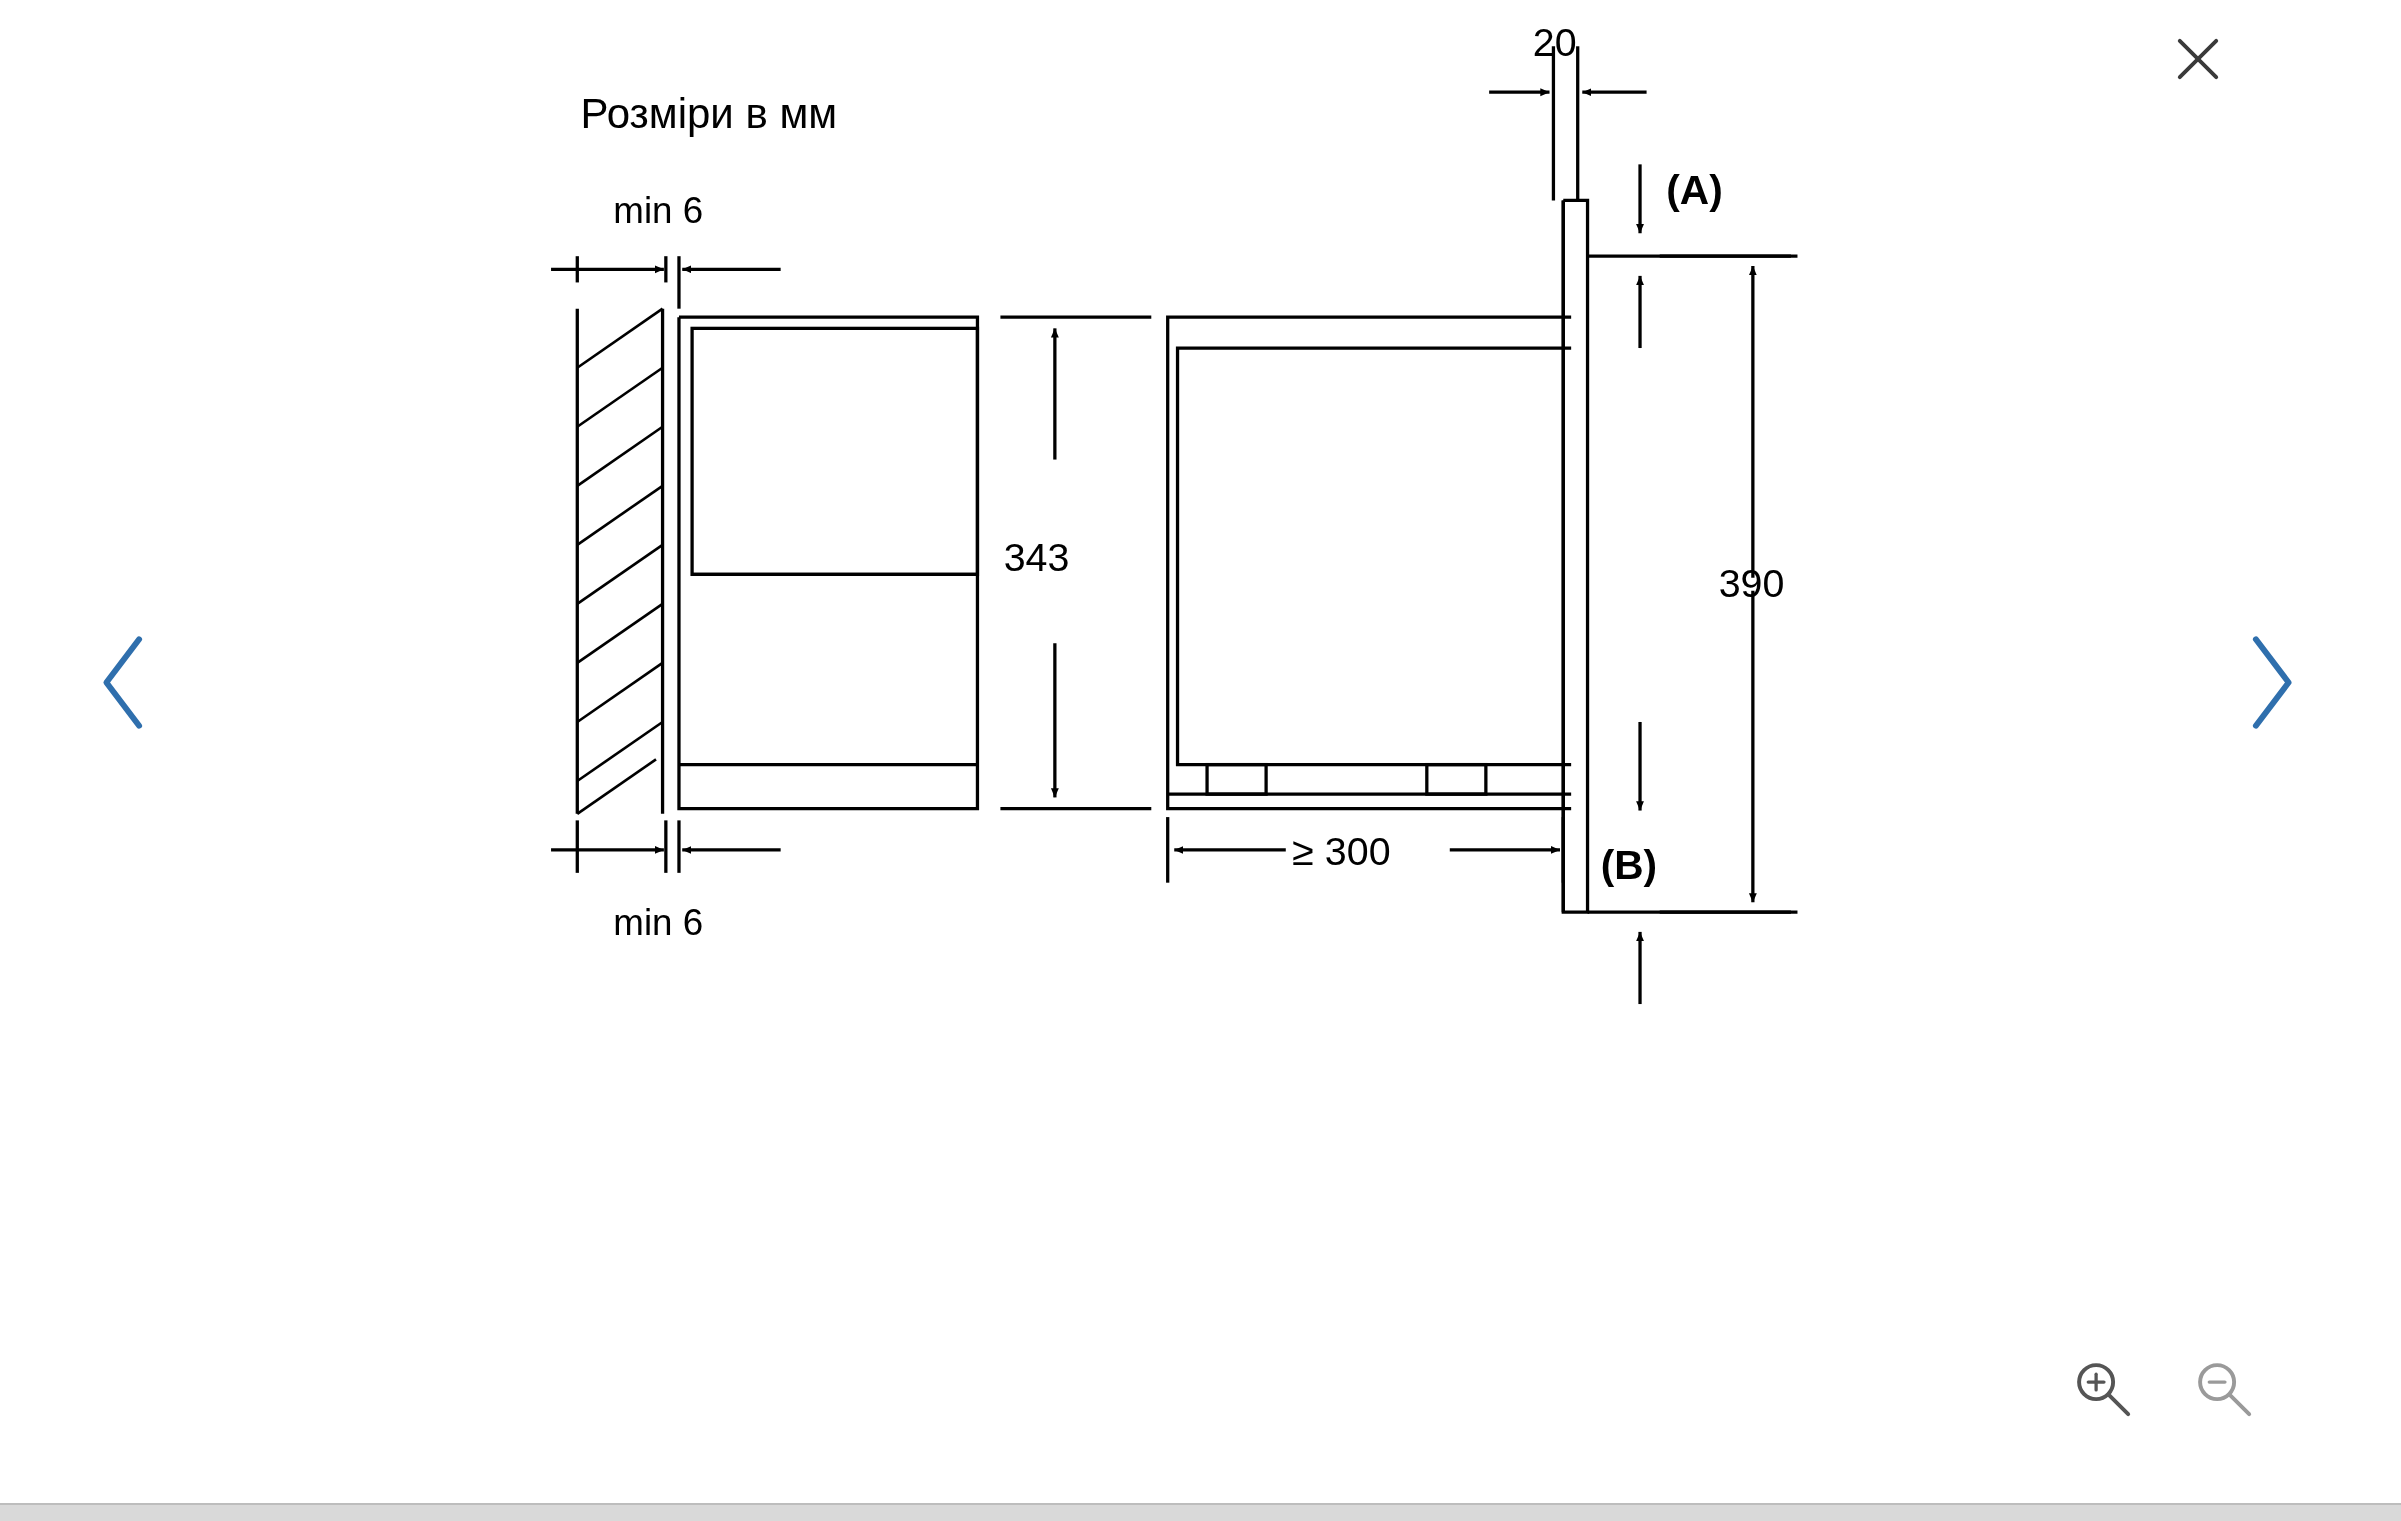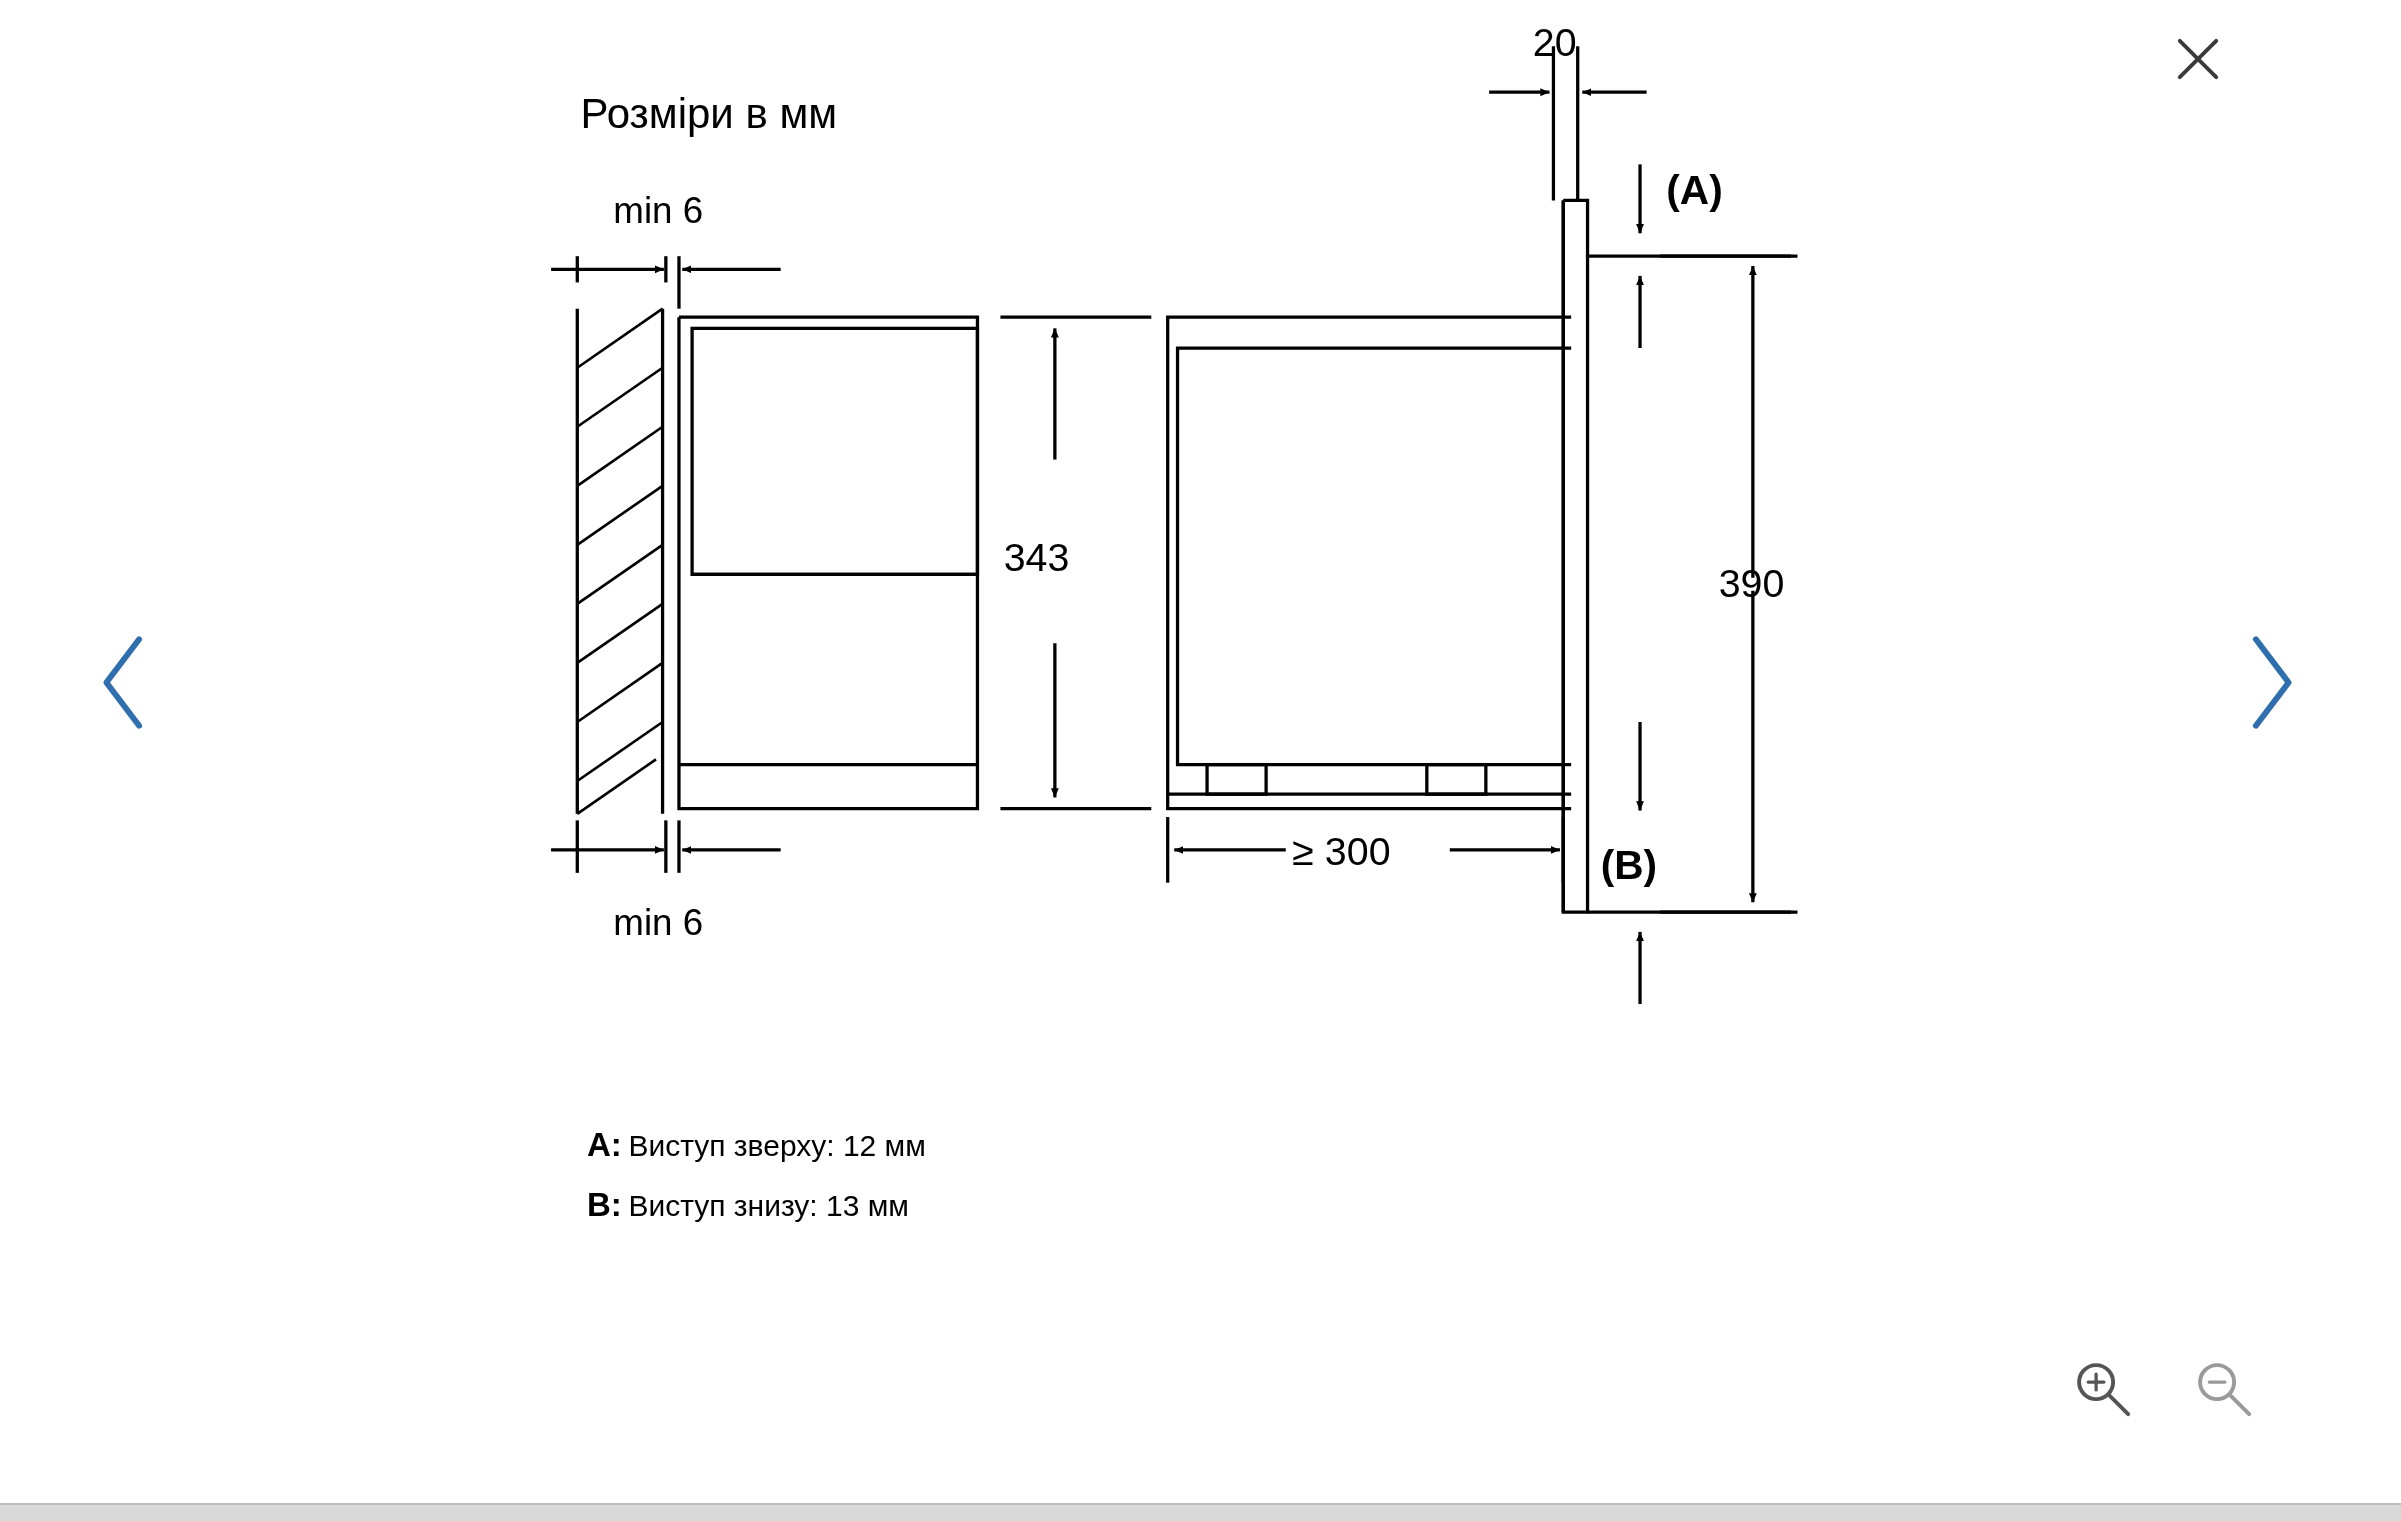--- a/index.html
+++ b/index.html
@@ -200,28 +200,20 @@
         <text x="1530" y="870" font-size="60">343</text>
         <text x="1970" y="1318" font-size="60">≥ 300</text>
         <text x="2370" y="85" font-size="60" text-anchor="middle">20</text>
         <text x="2620" y="910" font-size="60">390</text>
         <text x="2540" y="310" font-size="62" font-weight="bold">(A)</text>
         <text x="2440" y="1340" font-size="62" font-weight="bold">(B)</text>
       </g>
     </svg>
   </div>
 
-  <div class="caption-block">
-    <span class="caption-line">
-      <span class="caption-key">A:</span><span>Виступ зверху: 12 мм</span>
-    </span>
-    <span class="caption-line">
-      <span class="caption-key">B:</span><span>Виступ знизу: 13 мм</span>
-    </span>
-  </div>
 
   <div class="close-btn">
     <svg width="52" height="52" viewBox="0 0 80 80">
       <g stroke="#3a3a3a" stroke-width="6" stroke-linecap="round">
         <line x1="12" y1="12" x2="68" y2="68"></line>
         <line x1="68" y1="12" x2="12" y2="68"></line>
       </g>
     </svg>
   </div>
 

